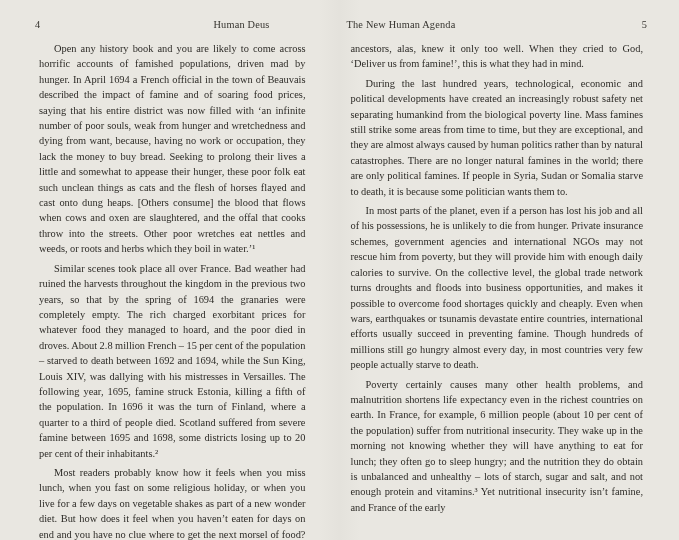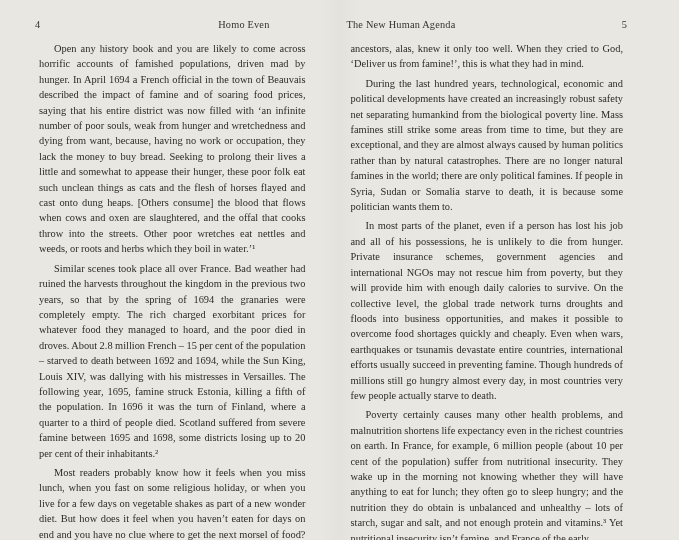--- a/index.html
+++ b/index.html
@@ -17,21 +17,21 @@
     width: 679px;
     height: 540px;
     background: linear-gradient(90deg, #e9e7e1 0%, #e9e7e1 47%, #e4e2dc 50%, #e9e7e1 53%, #e9e7e1 100%);
   }
   .page {
     width: 50%;
     height: 100%;
     padding-top: 19px;
   }
   .page.left  { padding-left: 35px; padding-right: 30px; }
-  .page.right { padding-left: 7px;  padding-right: 52px; }
+  .page.right { padding-left: 7px;  padding-right: 32px; }
   .running-header {
     display: flex;
     align-items: baseline;
     font-size: 10.3px;
     letter-spacing: 0.2px;
     color: #35332e;
     margin-bottom: 11px;
     white-space: nowrap;
   }
   .page.left .head-title  { margin-left: auto; margin-right: 40px; }
@@ -48,21 +48,21 @@
   .body-text p.no-indent { text-indent: 0; }
 </style>
 </head>
 <body>
 
 <div class="spread">
 
   <div class="page left">
     <div class="running-header">
       <span class="folio">4</span>
-      <span class="head-title">Homo Even</span>
+      <span class="head-title">Human Deus</span>
     </div>
     <div class="body-text">
       <p>Open any history book and you are likely to come across horrific accounts of famished populations, driven mad by hunger. In April 1694 a French official in the town of Beauvais described the impact of famine and of soaring food prices, saying that his entire district was now filled with ‘an infinite number of poor souls, weak from hunger and wretchedness and dying from want, because, having no work or occupation, they lack the money to buy bread. Seeking to prolong their lives a little and somewhat to appease their hunger, these poor folk eat such unclean things as cats and the flesh of horses flayed and cast onto dung heaps. [Others consume] the blood that flows when cows and oxen are slaughtered, and the offal that cooks throw into the streets. Other poor wretches eat nettles and weeds, or roots and herbs which they boil in water.’¹</p>
       <p>Similar scenes took place all over France. Bad weather had ruined the harvests throughout the kingdom in the previous two years, so that by the spring of 1694 the granaries were completely empty. The rich charged exorbitant prices for whatever food they managed to hoard, and the poor died in droves. About 2.8 million French – 15 per cent of the population – starved to death between 1692 and 1694, while the Sun King, Louis XIV, was dallying with his mistresses in Versailles. The following year, 1695, famine struck Estonia, killing a fifth of the population. In 1696 it was the turn of Finland, where a quarter to a third of people died. Scotland suffered from severe famine between 1695 and 1698, some districts losing up to 20 per cent of their inhabitants.²</p>
       <p>Most readers probably know how it feels when you miss lunch, when you fast on some religious holiday, or when you live for a few days on vegetable shakes as part of a new wonder diet. But how does it feel when you haven’t eaten for days on end and you have no clue where to get the next morsel of food? Most people today have never experienced this excruciating torment. Our</p>
     </div>
   </div>
 
   <div class="page right">
     <div class="running-header">

